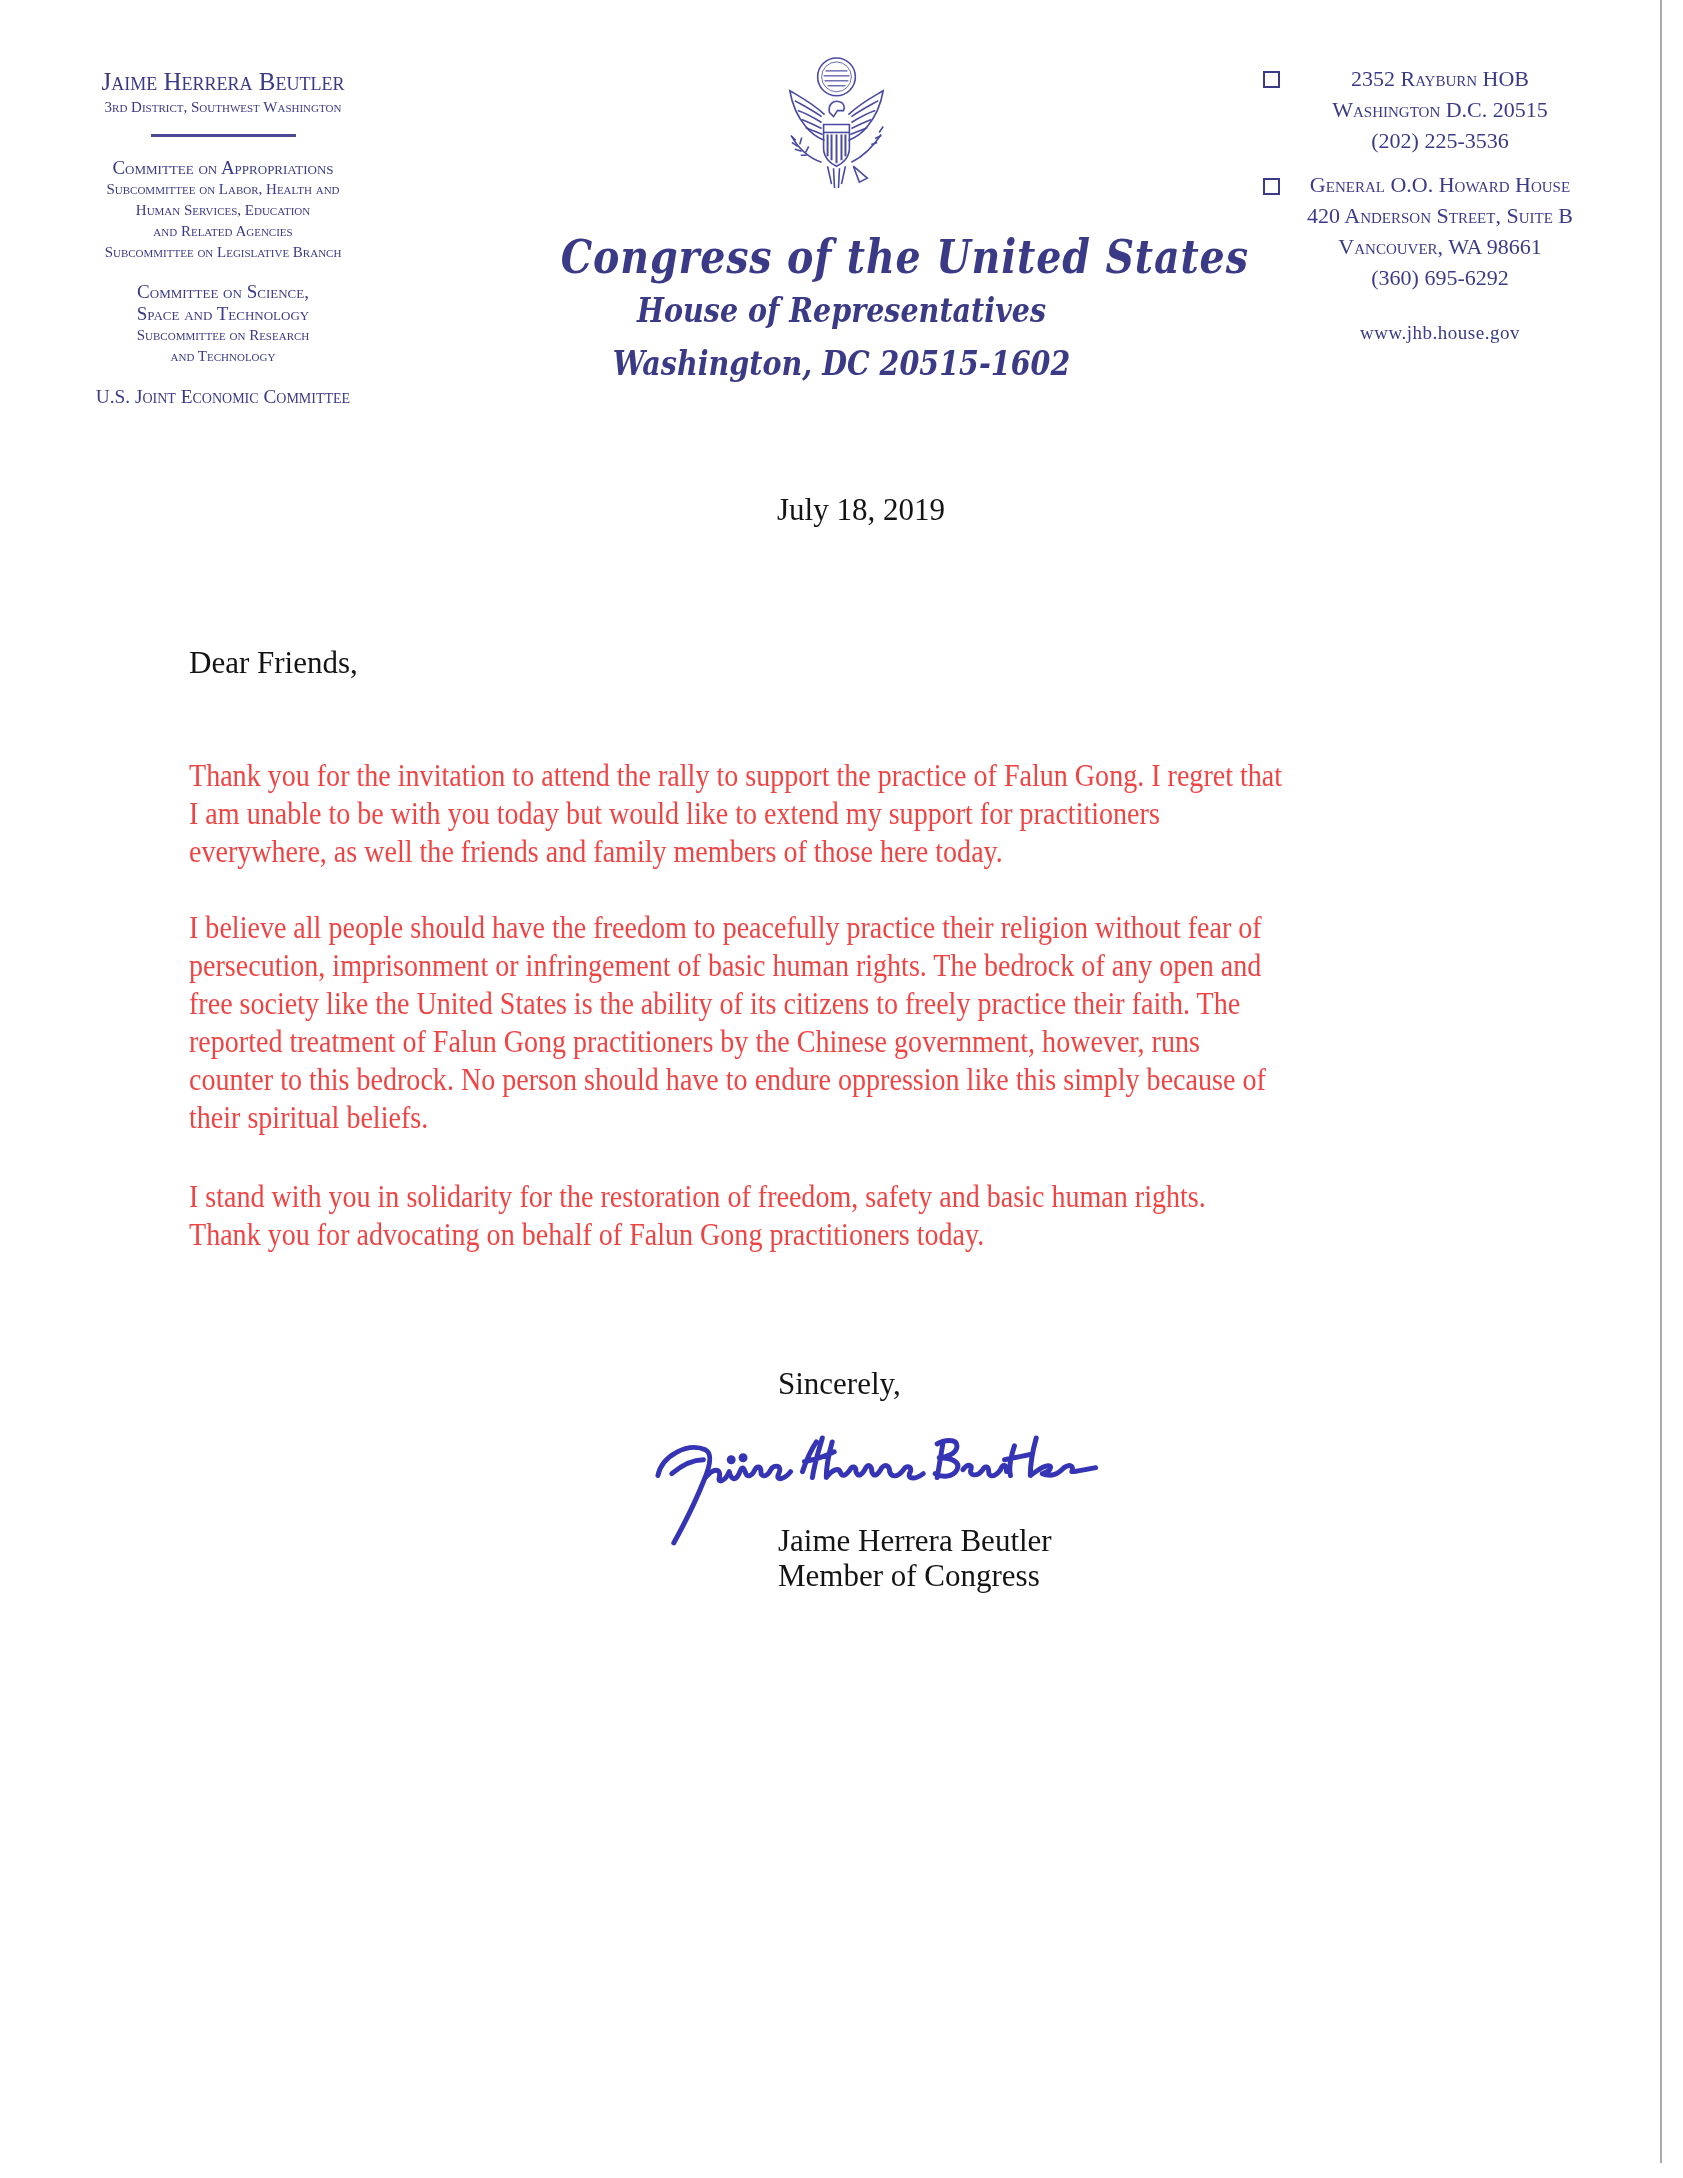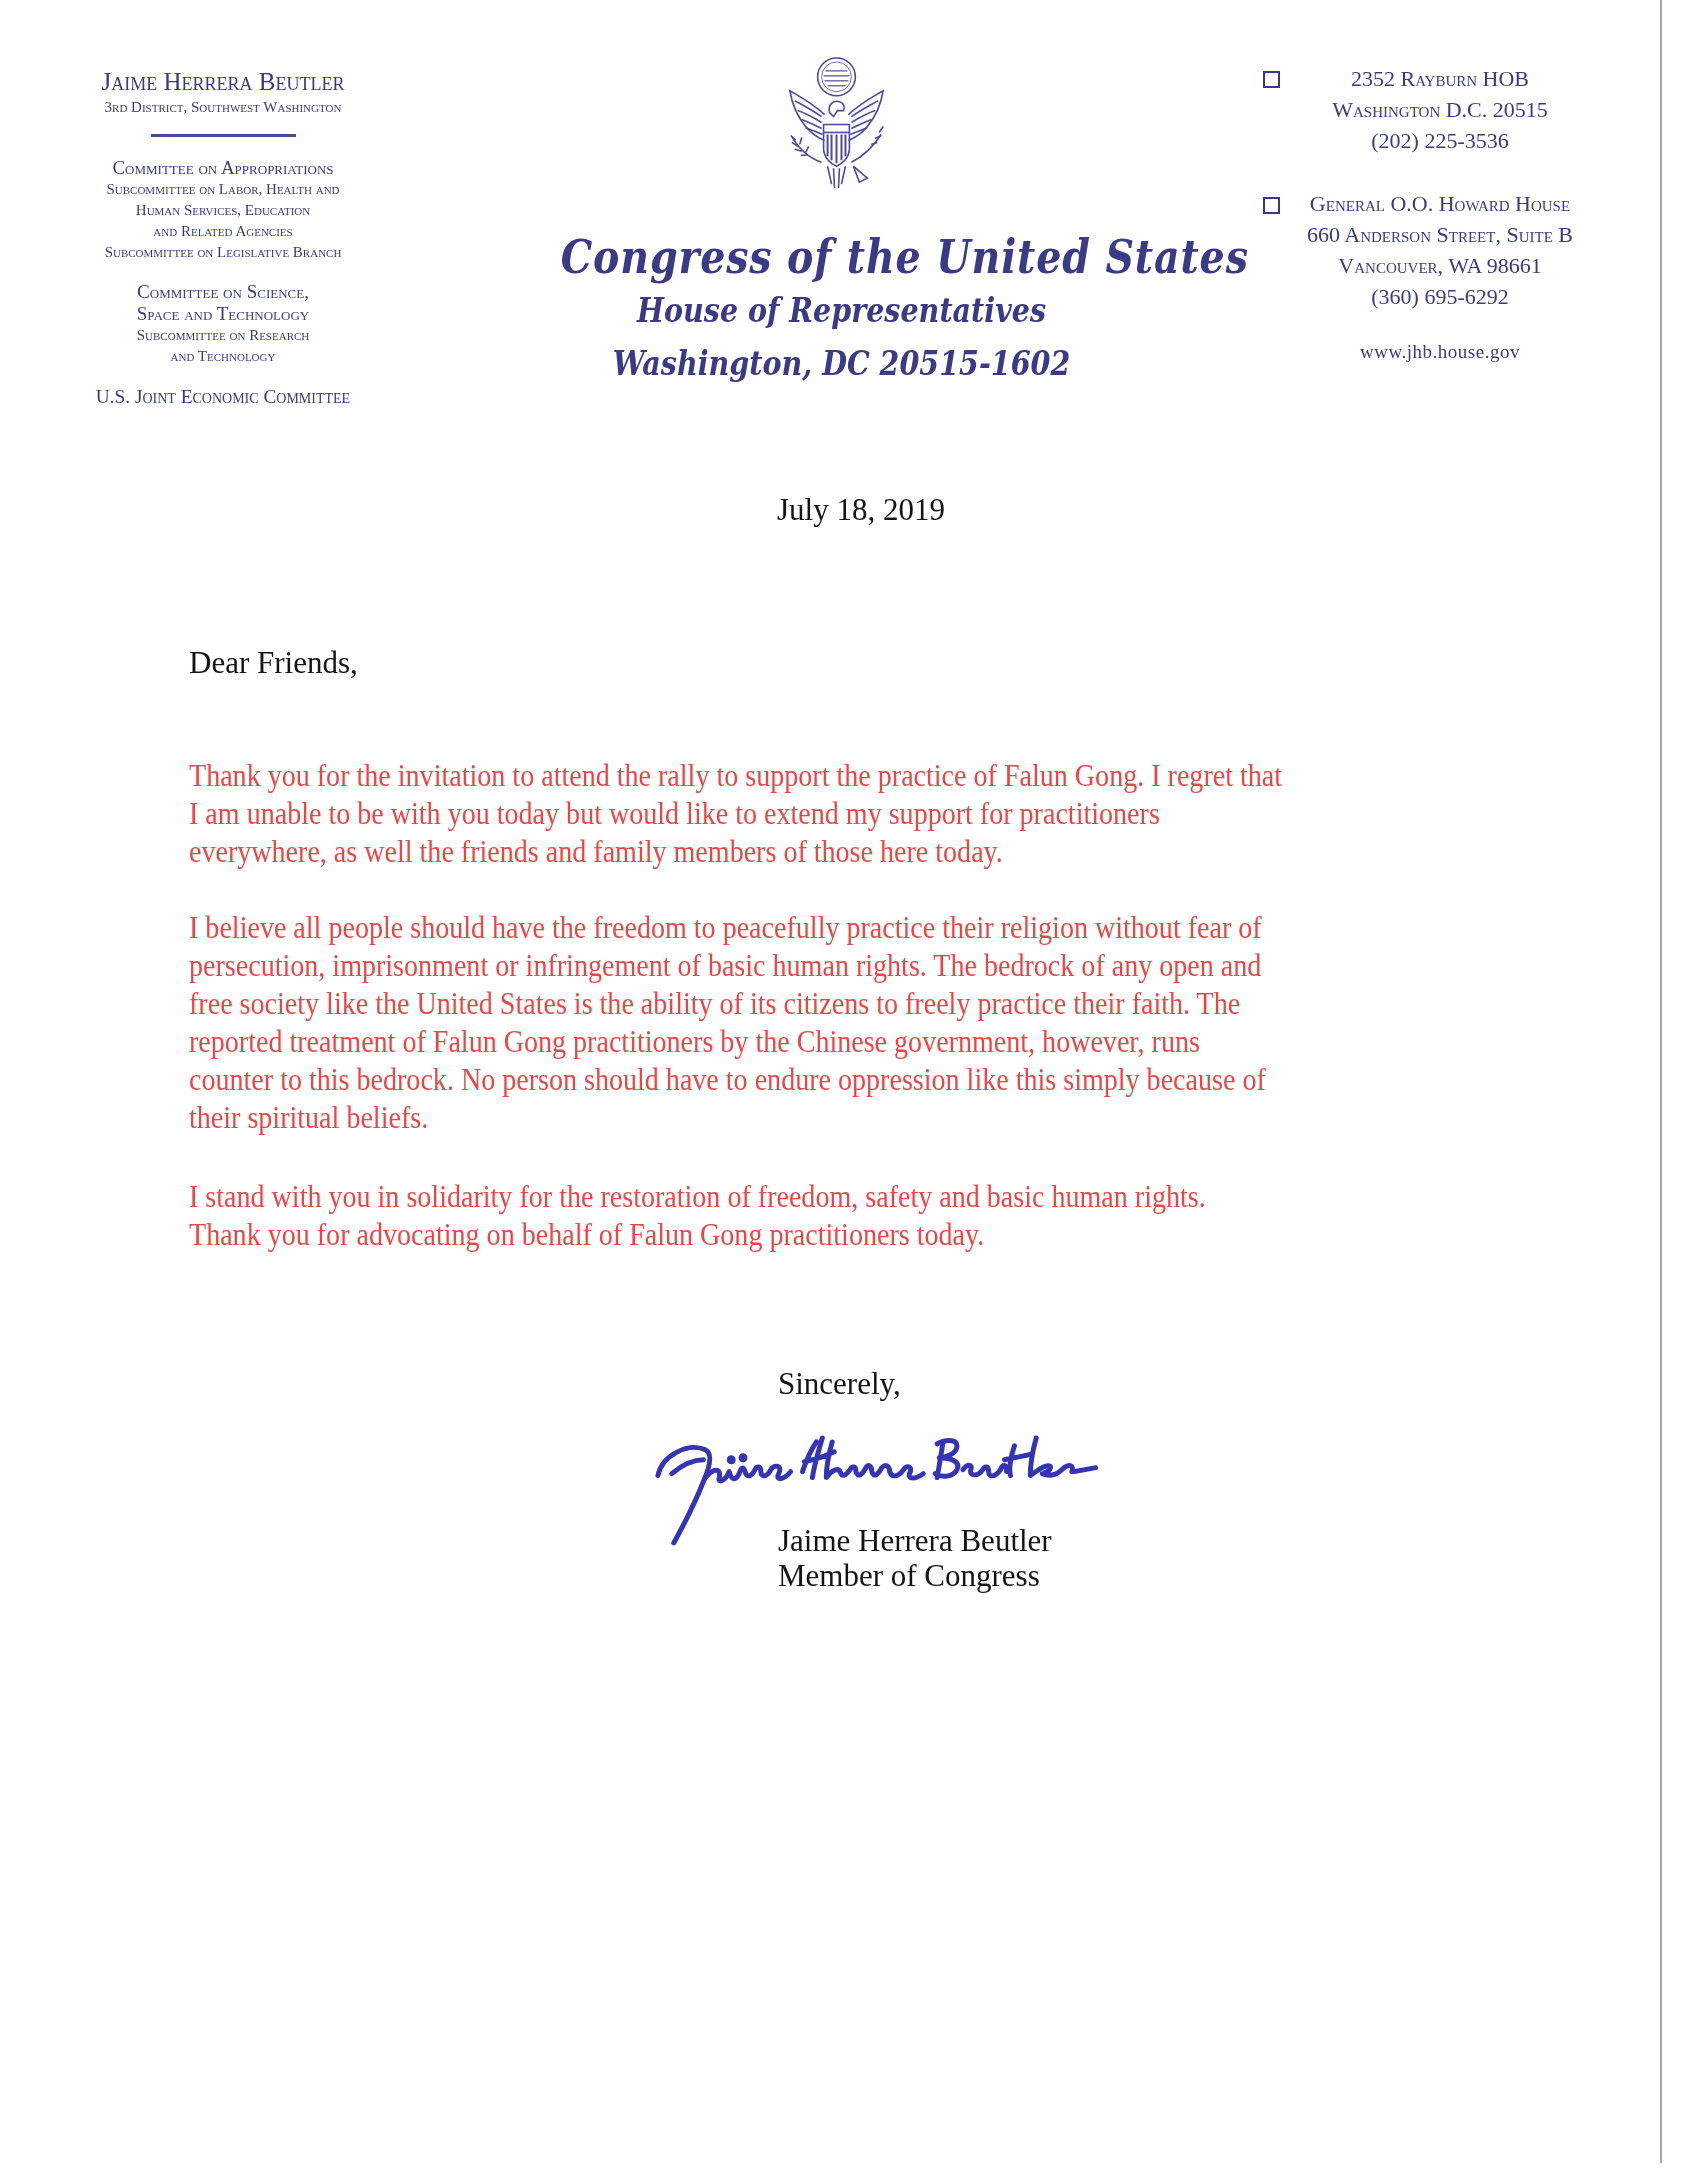--- a/index.html
+++ b/index.html
@@ -26,21 +26,21 @@
   .title-block { left: 515px; width: 653px; top: 230px; }
   .title-block .t1 { font-size: 46px; line-height: 55px; font-family: "DejaVu Serif", serif; font-weight: bold; font-style: italic; letter-spacing: 1px; transform: scaleX(0.86); }
   .title-block .t2 { font-size: 34px; line-height: 51px; font-family: "DejaVu Serif", serif; font-weight: bold; font-style: italic; transform: scaleX(0.84); }
   .title-block .t3 { font-size: 34px; line-height: 55px; font-family: "DejaVu Serif", serif; font-weight: bold; font-style: italic; transform: scaleX(0.84); }
 
   
   .right-col { left: 1257px; width: 366px; top: 63px; }
   .office { position: relative; }
   .office .line { font-size: 22px; line-height: 31px; font-variant: small-caps; }
   .office .box { position: absolute; left: 6px; width: 13px; height: 13px; border: 2.5px solid #3a3a86; }
-  .office.dc { margin-bottom: 32px; }
+  .office.dc { margin-bottom: 13px; }
   .office.dc .box { top: 8px; }
   .office.local .box { top: 9px; }
   .website { font-size: 19px; line-height: 20px; margin-top: 30px; letter-spacing: 0.5px; }
 
   
   .txt { position: absolute; font-family: "Liberation Serif", "DejaVu Serif", serif; color: #141414; font-size: 31px; white-space: nowrap; }
   .date { left: 741px; top: 492px; margin-left: 36px; }
   .salutation { left: 189px; top: 645px; }
   .para { position: absolute; left: 189px; width: 1317px; font-family: "Liberation Serif", "DejaVu Serif", serif; color: #ef4444; font-size: 31px; line-height: 38px; }
   .para .ln { display: block; white-space: nowrap; transform-origin: left center; transform: scaleX(0.905); }
@@ -139,21 +139,21 @@
   <div class="lh right-col">
     <div class="office dc">
       <span class="box"></span>
       <div class="line">2352 Rayburn HOB</div>
       <div class="line">Washington D.C. 20515</div>
       <div class="line">(202) 225-3536</div>
     </div>
     <div class="office local">
       <span class="box"></span>
       <div class="line">General O.O. Howard House</div>
-      <div class="line">660 Anderson Street, Suite B</div>
+      <div class="line">420 Anderson Street, Suite B</div>
       <div class="line">Vancouver, WA 98661</div>
       <div class="line">(360) 695-6292</div>
     </div>
     <div class="website">www.jhb.house.gov</div>
   </div>
 
   <div class="txt date">July 18, 2019</div>
   <div class="txt salutation">Dear Friends,</div>
 
   <div class="para p1">

